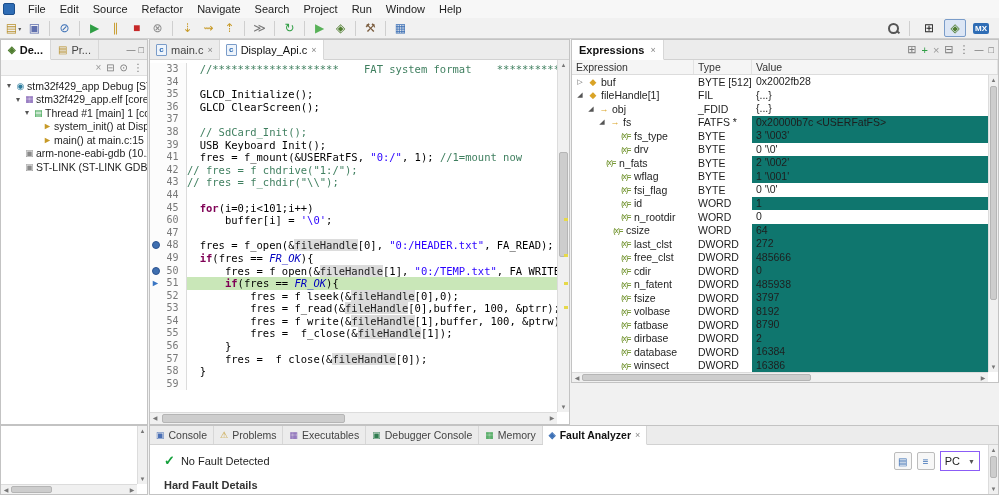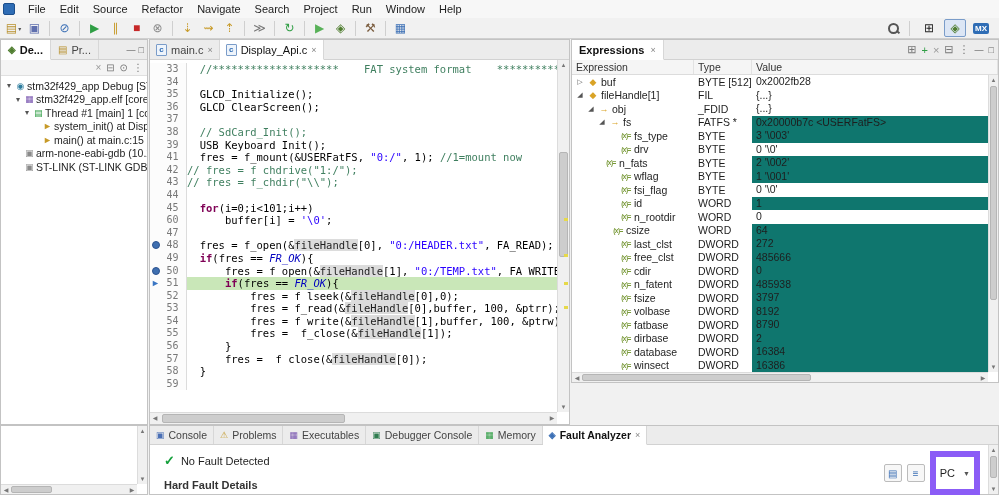--- a/index.html
+++ b/index.html
@@ -97,21 +97,21 @@
   .btab{padding:0 6px;display:inline-flex;align-items:center;gap:4px;color:#444;border-right:1px solid #d7d7d7;white-space:nowrap;font-size:10.5px}
   .btab.act{background:#fff;color:#111;font-weight:bold;margin-bottom:-1px;border-bottom:1px solid #fff}
   .btab .x{color:#888;font-size:9px;font-weight:normal}
   .bticon{font-size:9px}
   #bot-content{position:absolute;left:0;top:19px;right:10px;bottom:0;background:#fff}
   .fa-status{display:flex;align-items:center;gap:6px;padding:8px 0 0 14px}
   .fa-check{color:#15a03c;font-weight:bold;font-size:13px}
   .fa-head{position:absolute;left:14px;bottom:3px;font-weight:bold;color:#333}
   .bot-ctl{position:absolute;right:8px;top:6px;display:flex;align-items:center;gap:5px}
   .cbtn{width:18px;height:18px;border:1px solid #bcbcbc;background:#f7f7f7;display:inline-flex;align-items:center;justify-content:center;font-size:10px;color:#3b6fb5;border-radius:2px}
-  .combo{height:18px;border:6px solid #8b5cf6;background:#fff;display:inline-flex;align-items:center;padding:16px 4px;gap:8px}
+  .combo{height:18px;border:1px solid #8b5cf6;background:#fff;display:inline-flex;align-items:center;padding:9px 4px;gap:8px}
   .combo .ar{font-size:7px;color:#555}
 </style>
 </head>
 <body>
 
 <div id="app">
 
   <div class="menubar">
     <span class="appicon"></span>
     <span id="menu-items"><span class="mi">File</span><span class="mi">Edit</span><span class="mi">Source</span><span class="mi">Refactor</span><span class="mi">Navigate</span><span class="mi">Search</span><span class="mi">Project</span><span class="mi">Run</span><span class="mi">Window</span><span class="mi">Help</span></span>

